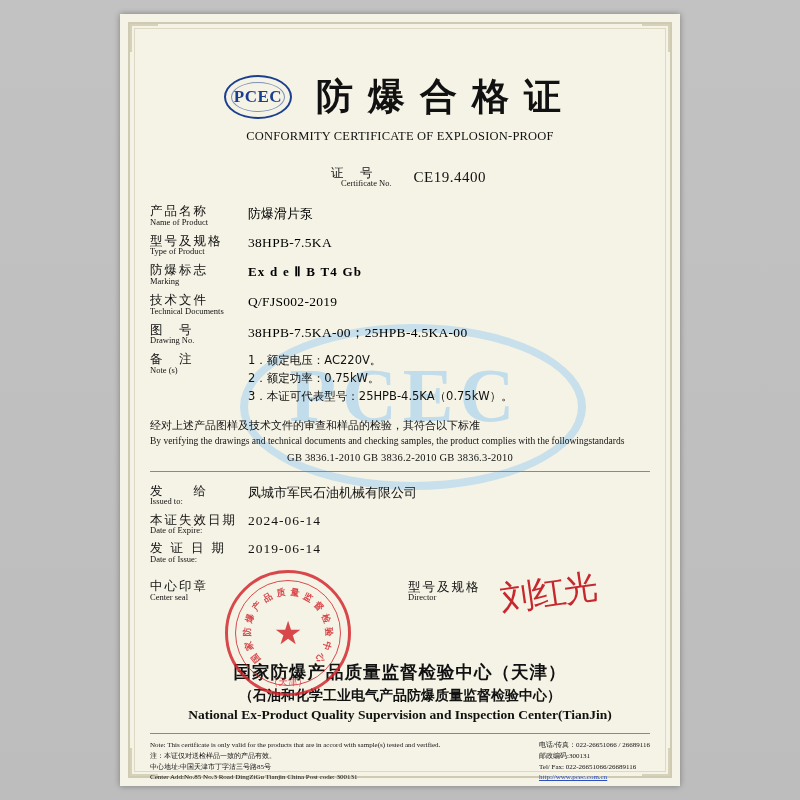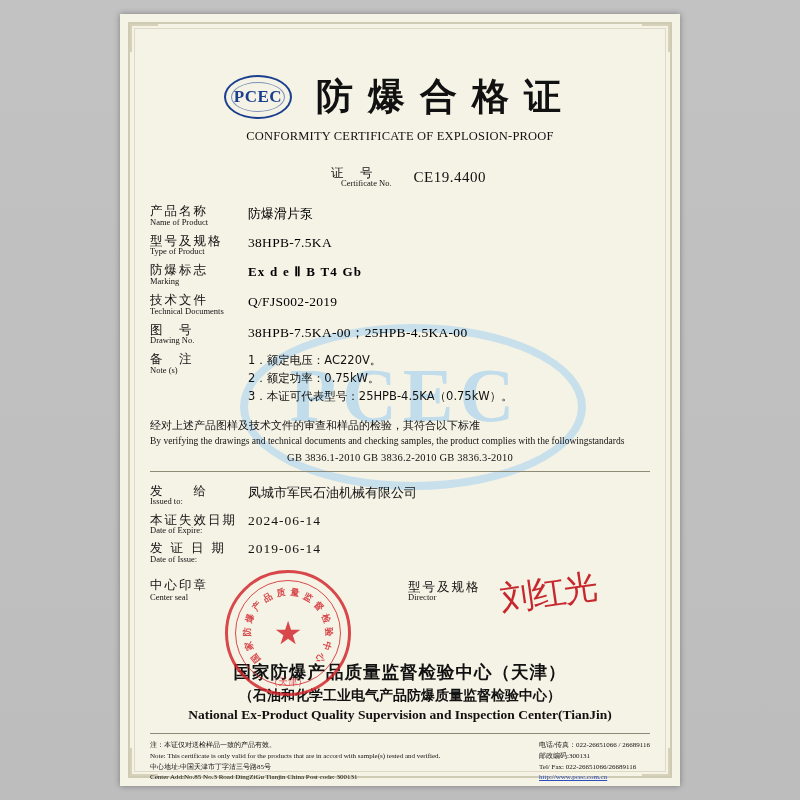--- a/index.html
+++ b/index.html
@@ -94,21 +94,21 @@
   .irow{display:flex;align-items:flex-start;margin-bottom:6px;}
   .il{width:92px;flex:0 0 92px;line-height:1.08;}
   .il .cn{font-size:12.5px;color:#111;letter-spacing:2px;font-family:"DejaVu Sans",sans-serif;white-space:nowrap;}
   .il .en{font-size:8.5px;color:#111;font-family:"Liberation Serif",serif;white-space:nowrap;}
   .iv{font-size:13px;color:#111;padding-left:6px;font-family:"DejaVu Sans",sans-serif;}
   .iv.date{font-family:"Liberation Serif",serif;font-size:13.5px;letter-spacing:1px;}
 
   
   .sigrow{display:flex;margin-top:16px;align-items:flex-start;position:relative;height:74px;}
   .sigblock{width:92px;line-height:1.08;}
-  .sigblock .cn{font-size:12.5px;color:#111;letter-spacing:2px;font-family:Liberation Mono, monospace;white-space:nowrap;}
+  .sigblock .cn{font-size:12.5px;color:#111;letter-spacing:2px;font-family:Liberation Sans, sans-serif;white-space:nowrap;}
   .sigblock .en{font-size:8.5px;color:#111;font-family:"Liberation Serif",serif;}
   .dirblock{position:absolute;left:258px;top:0;line-height:1.08;}
   .dirblock .cn{font-size:12.5px;color:#111;letter-spacing:2px;font-family:"DejaVu Sans",sans-serif;white-space:nowrap;}
   .dirblock .en{font-size:8.5px;color:#111;font-family:"Liberation Serif",serif;}
   .signature{
     position:absolute;left:350px;top:-10px;
     font-size:34px;color:#c3171e;
     font-family:"DejaVu Sans",sans-serif;
     transform:rotate(-8deg);
     letter-spacing:-2px;
@@ -308,22 +308,22 @@
 
       <div class="orgs">
         <div class="org1">国家防爆产品质量监督检验中心（天津）</div>
         <div class="org2">（石油和化学工业电气产品防爆质量监督检验中心）</div>
         <div class="org3">National Ex-Product Quality Supervision and Inspection Center(TianJin)</div>
         <div class="botrule"></div>
       </div>
 
       <div class="fine">
         <div class="left">
+          <div>Note: This certificate is only valid for the products that are in accord with sample(s) tested and verified.</div>
           <div>注：本证仅对送检样品一致的产品有效。</div>
-          <div>Note: This certificate is only valid for the products that are in accord with sample(s) tested and verified.</div>
           <div>中心地址:中国天津市丁字沽三号路85号</div>
           <div>Center Add:No.85 No.3 Road DingZiGu Tianjin China Post code: 300131</div>
           <div>E-mail:pcec@pcec.com.cn</div>
         </div>
         <div class="right">
           <div>电话/传真：022-26651066 / 26689116</div>
           <div>邮政编码:300131</div>
           <div>Tel/ Fax: 022-26651066/26689116</div>
           <div class="link">http://www.pcec.com.cn</div>
         </div>

